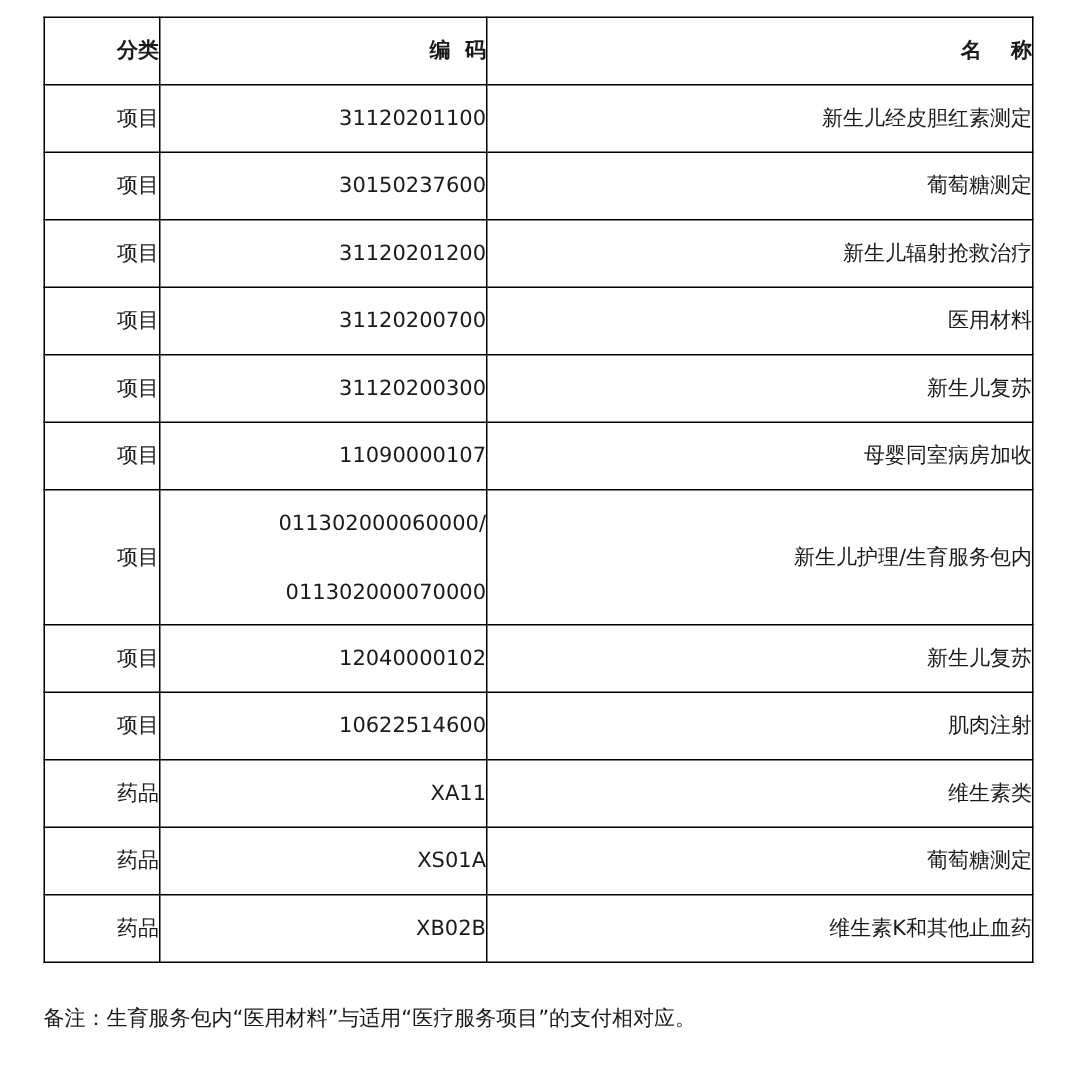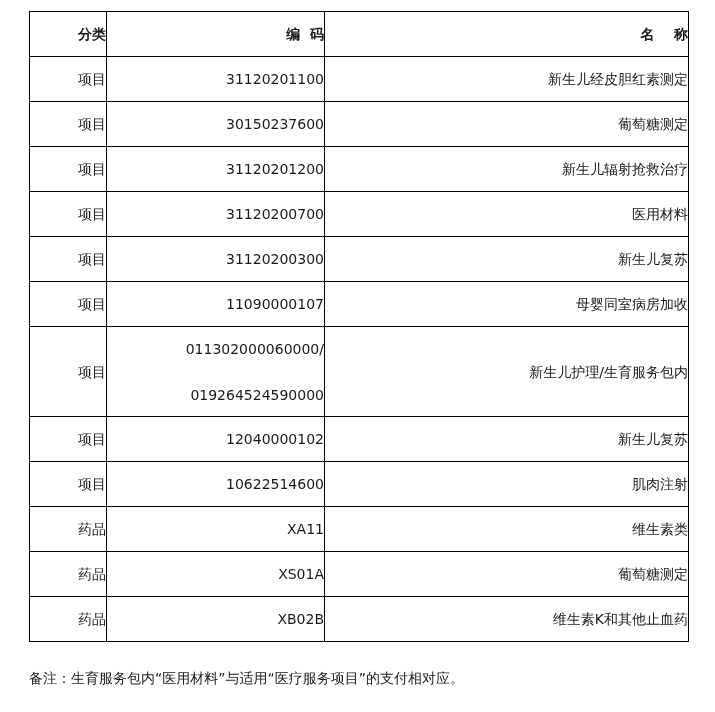--- a/index.html
+++ b/index.html
@@ -93,21 +93,21 @@
     </tr>
     <tr>
       <td>项目</td>
       <td>11090000107</td>
       <td>母婴同室病房加收</td>
     </tr>
     <tr class="tall">
       <td>项目</td>
       <td>
         <span class="code-line">011302000060000/</span>
-        <span class="code-line">019264524590000</span>
+        <span class="code-line">011302000070000</span>
       </td>
       <td>新生儿护理/生育服务包内</td>
     </tr>
     <tr>
       <td>项目</td>
       <td>12040000102</td>
       <td>新生儿复苏</td>
     </tr>
     <tr>
       <td>项目</td>

